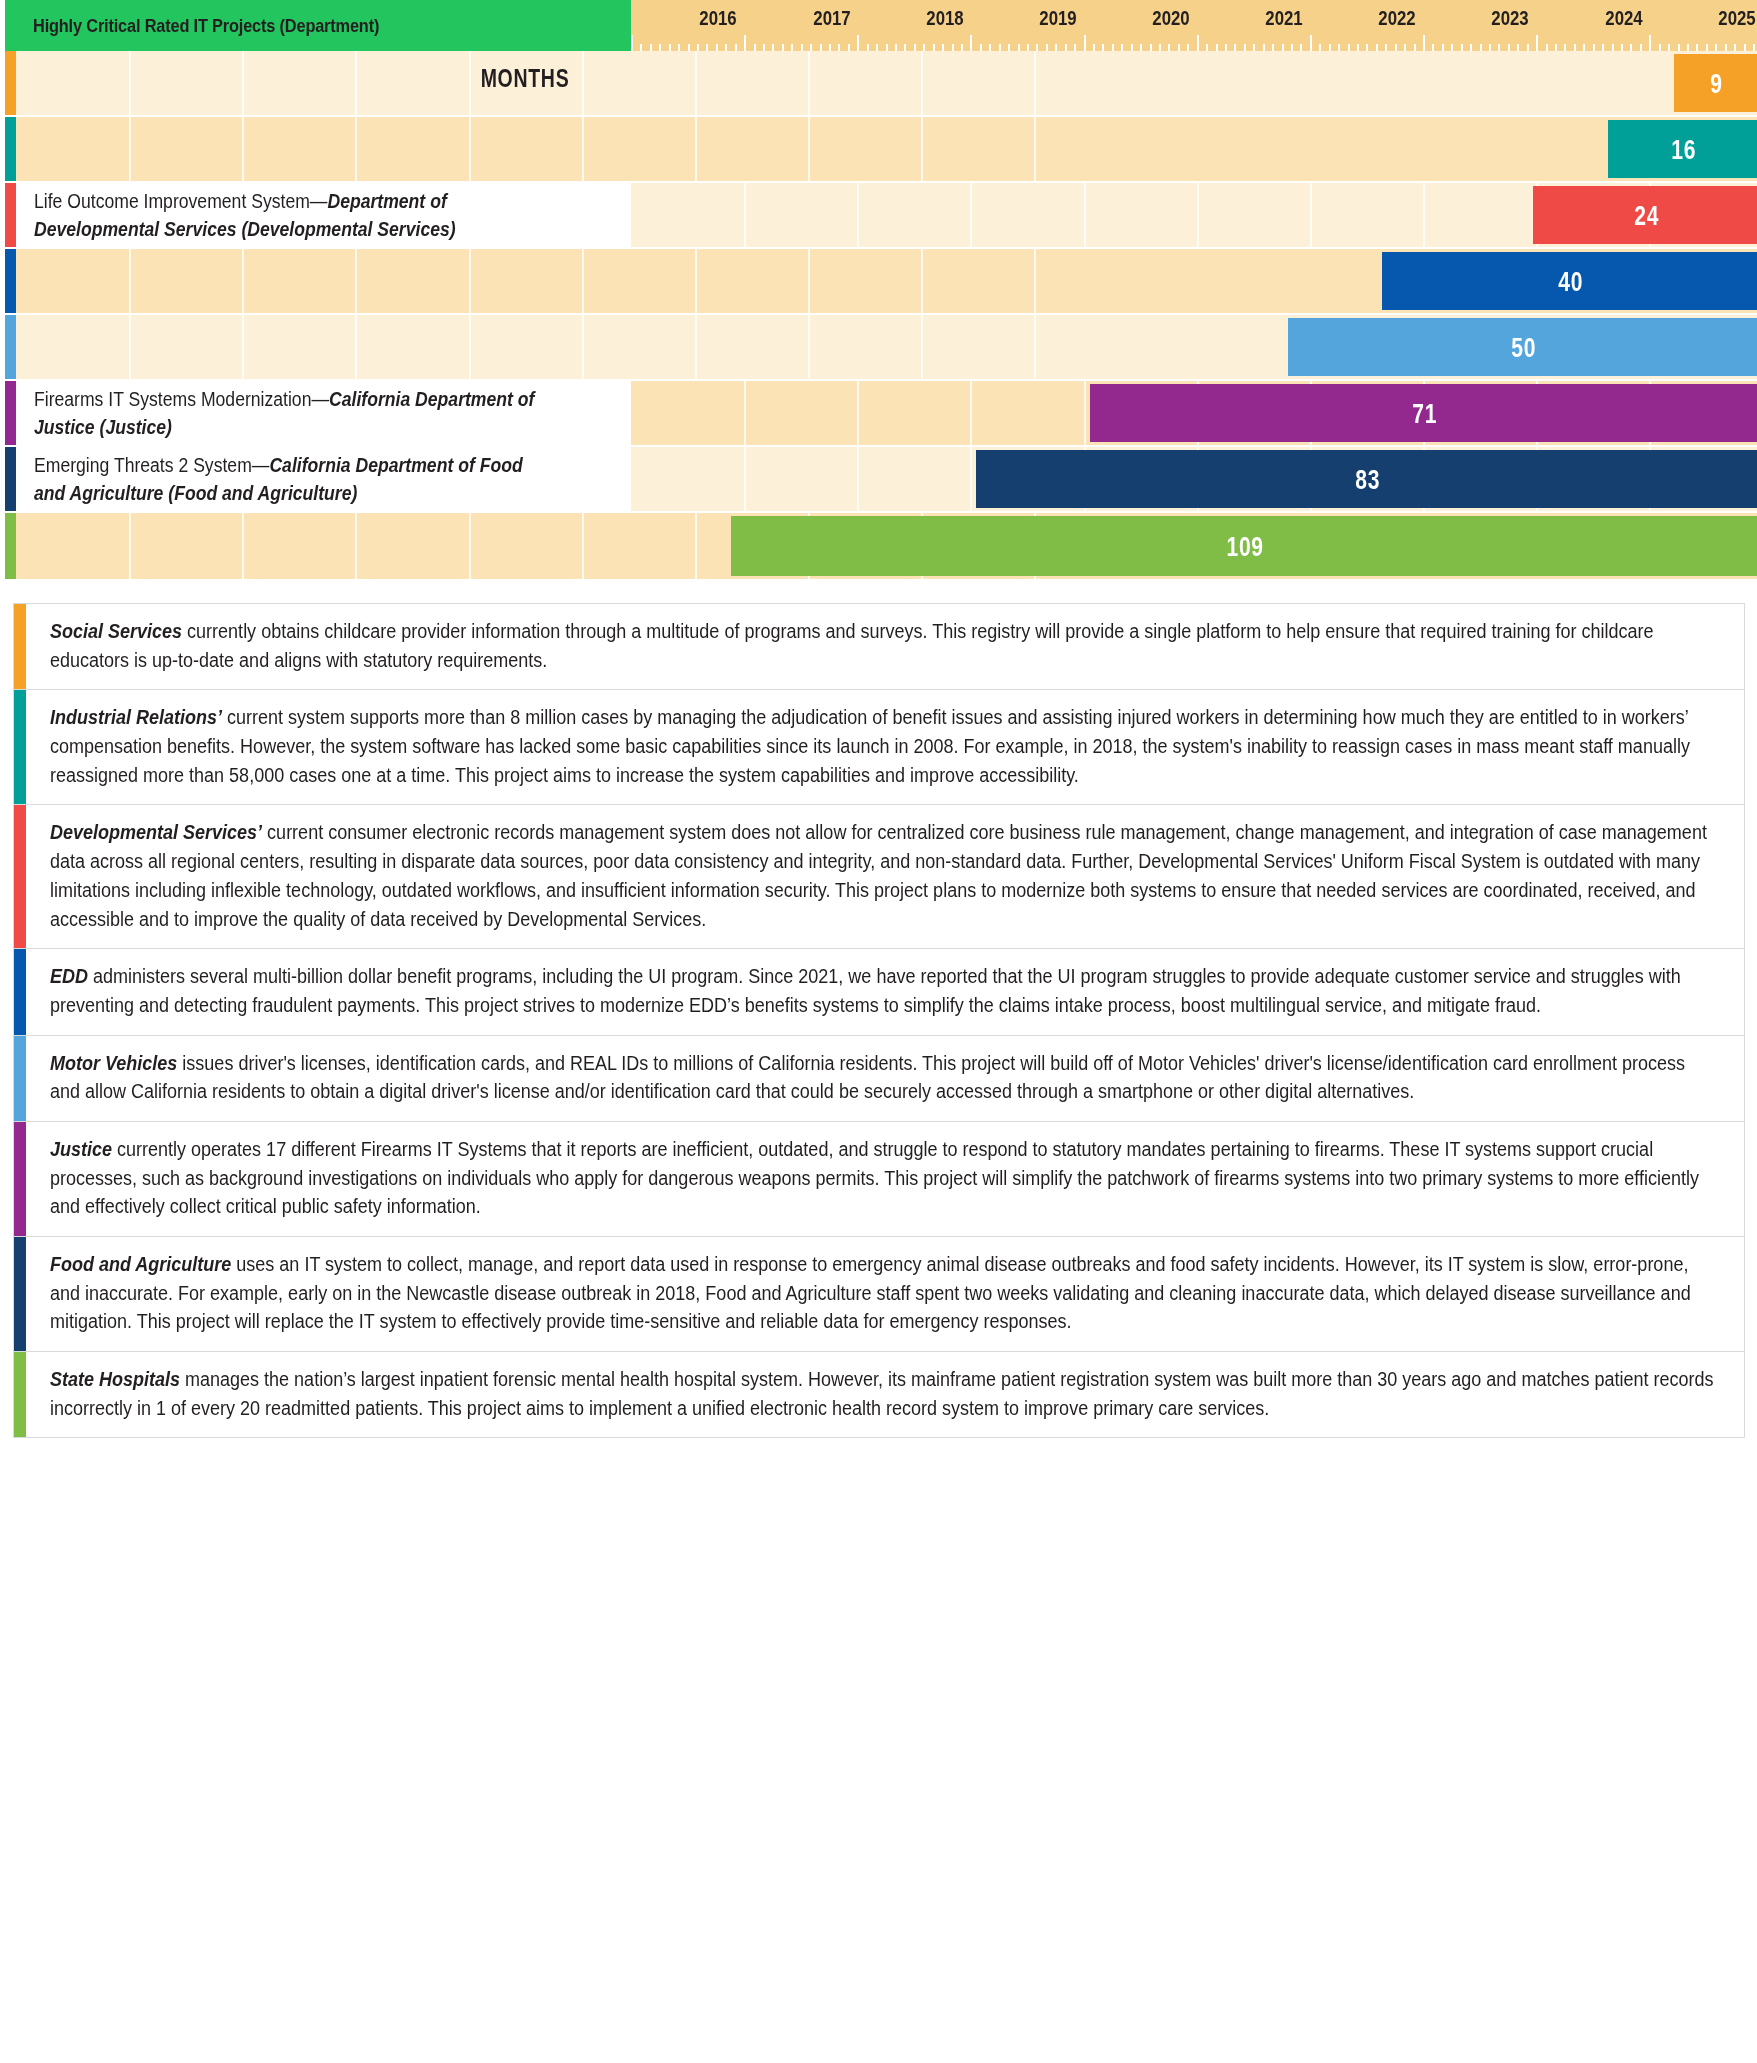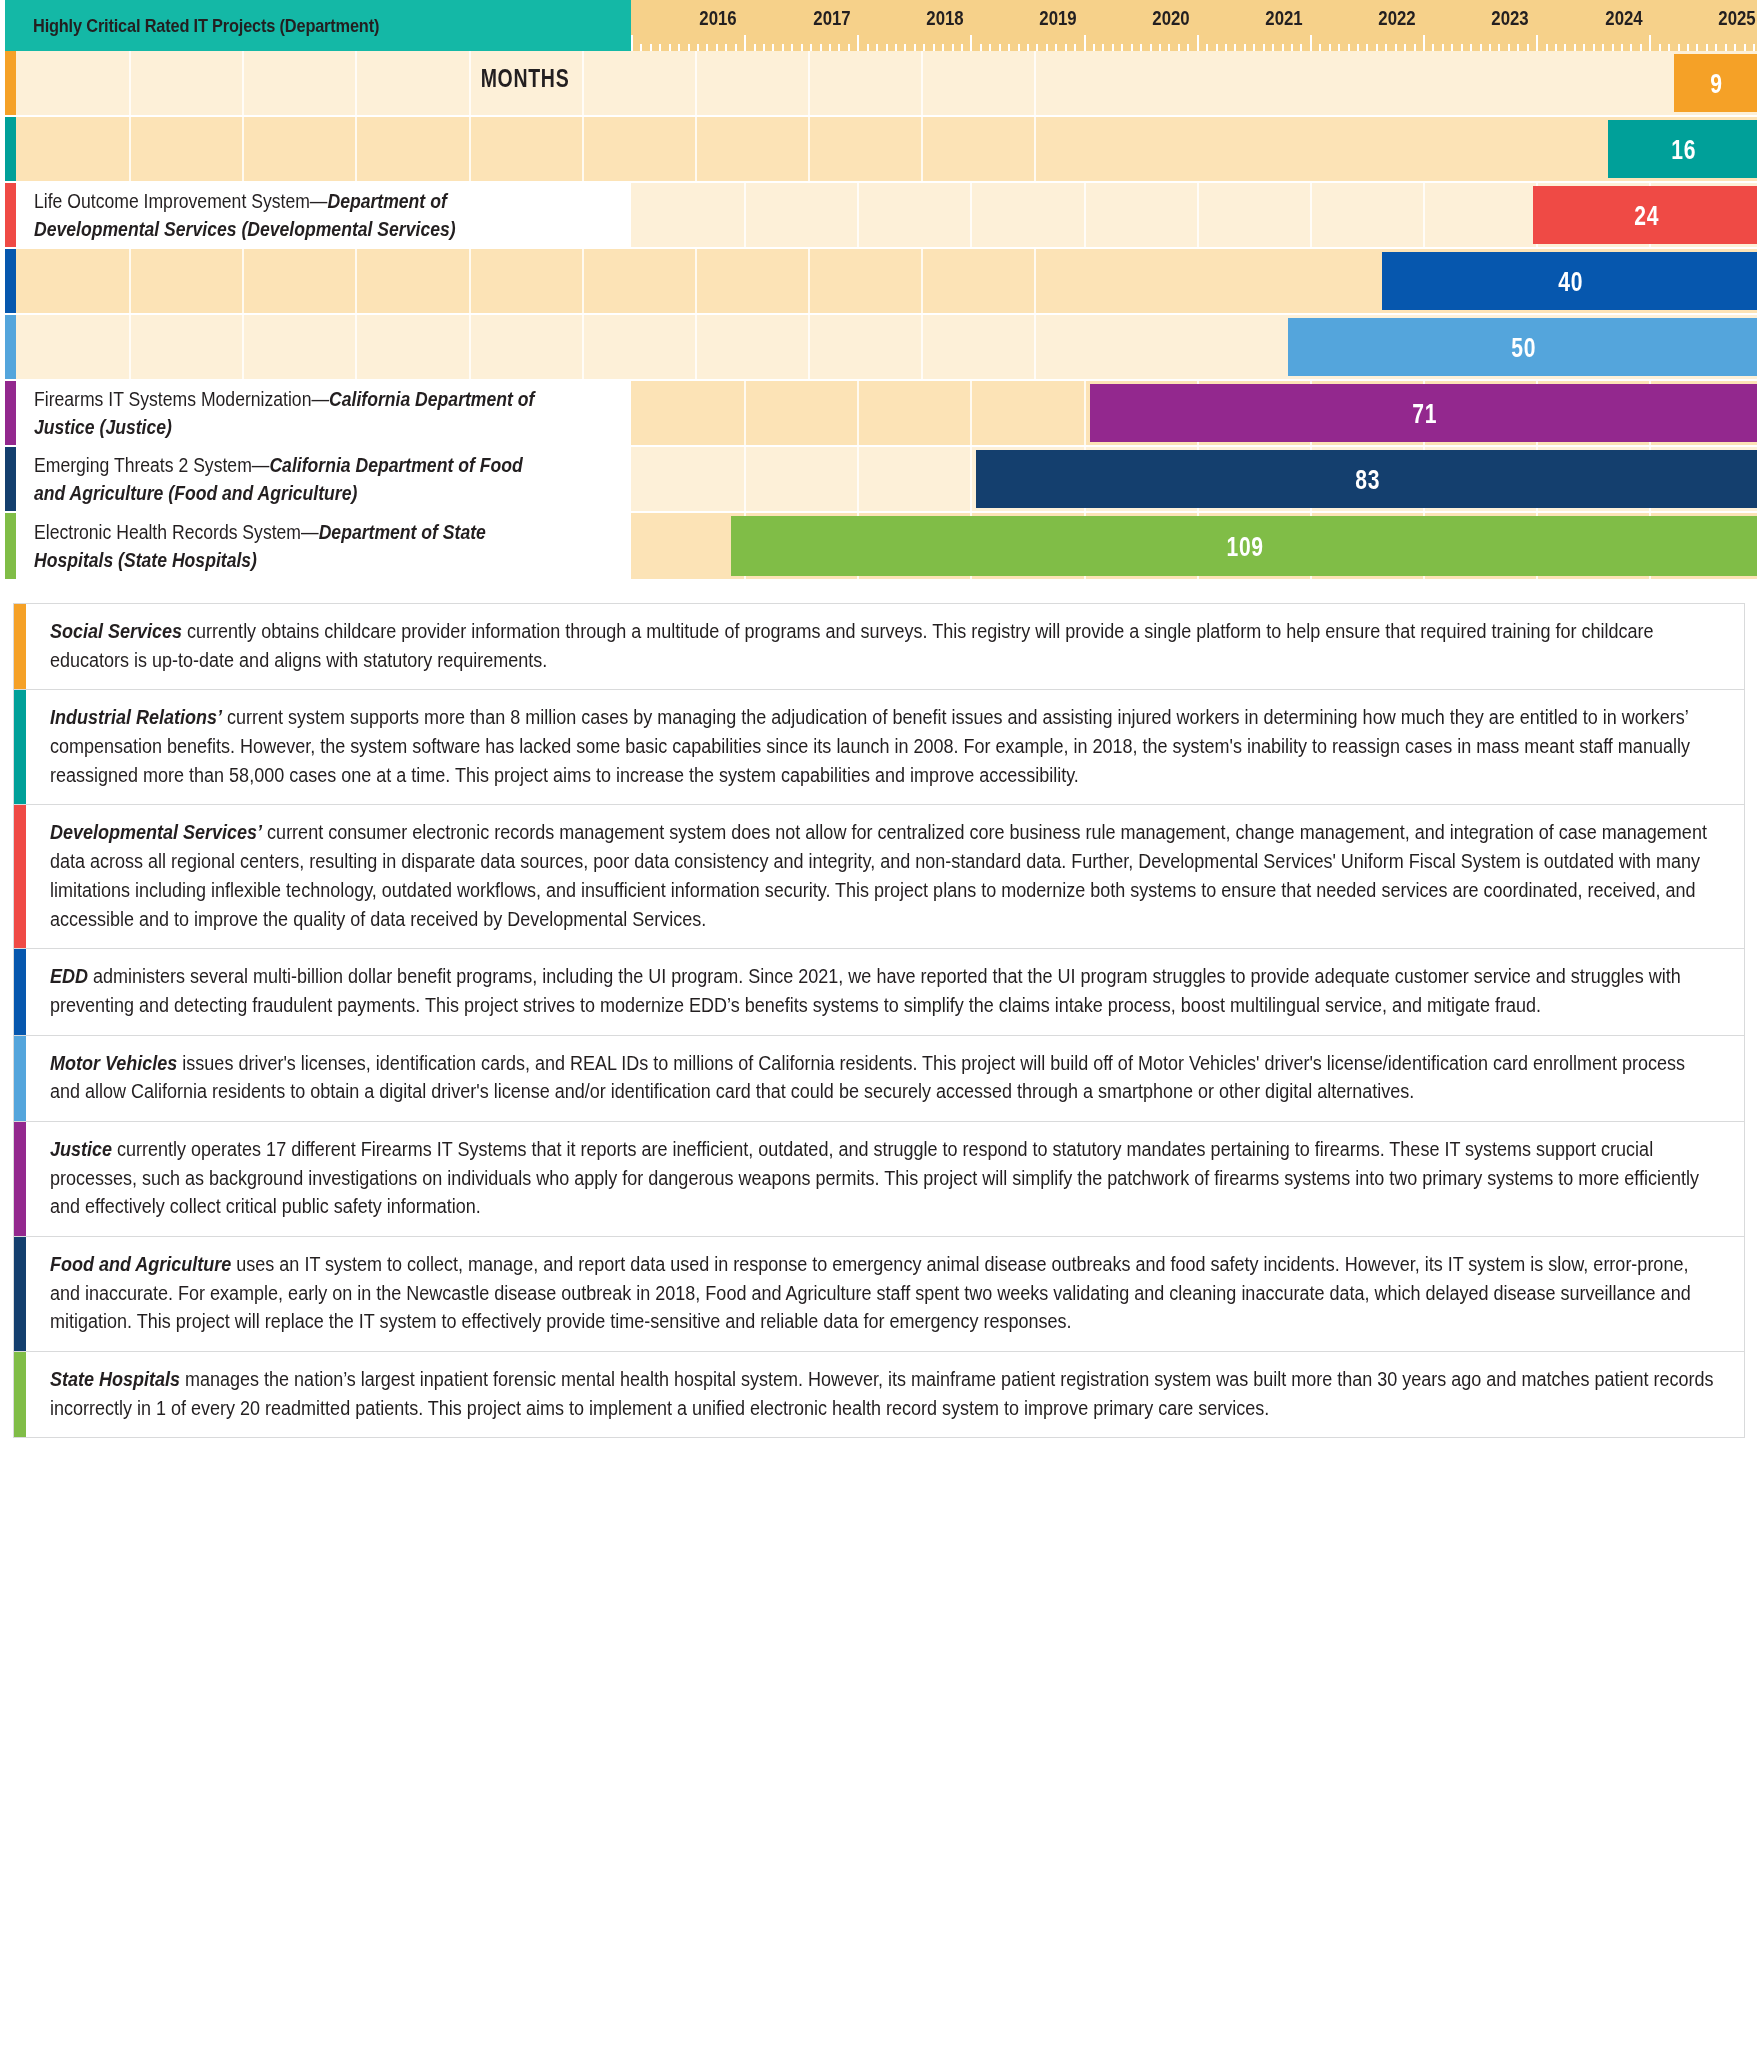--- a/index.html
+++ b/index.html
@@ -26,21 +26,21 @@
   }
   .gantt-header {
     display: flex;
     height: 51px;
     background: #f6d18a;
     align-items: stretch;
   }
   .gh-title {
     width: 626px;
     flex: 0 0 626px;
-    background: #14b8a6;
+    background: #22c55e;
     display: flex;
     align-items: center;
     padding-left: 27.5px;
     box-sizing: border-box;
   }
   .gh-title span {
     font-size: 19px;
     font-weight: bold;
     font-stretch: condensed;
     letter-spacing: -0.2px;
@@ -466,23 +466,20 @@
             <div class="vline" style="left: 792px;"></div>
             <div class="vline" style="left: 905px;"></div>
             <div class="vline" style="left: 1018px;"></div>
             <div class="bar" style="background: rgb(20, 63, 110); width: 783px; right: 3.7px;">
               <span class="val">83</span>
             </div>
           </div>
         </div>
         <div class="grow" style="height: 66px;">
           <div class="swatch" style="background: rgb(128, 189, 71);"></div>
-          <div class="glabel">
-            <div class="txt"><span>Electronic Health Records System—</span><span class="dept">Department of State Hospitals (State Hospitals)</span></div>
-          </div>
           <div class="gtrack shadeB">
             <div class="vline" style="left: 113px;"></div>
             <div class="vline" style="left: 226px;"></div>
             <div class="vline" style="left: 339px;"></div>
             <div class="vline" style="left: 453px;"></div>
             <div class="vline" style="left: 566px;"></div>
             <div class="vline" style="left: 679px;"></div>
             <div class="vline" style="left: 792px;"></div>
             <div class="vline" style="left: 905px;"></div>
             <div class="vline" style="left: 1018px;"></div>

